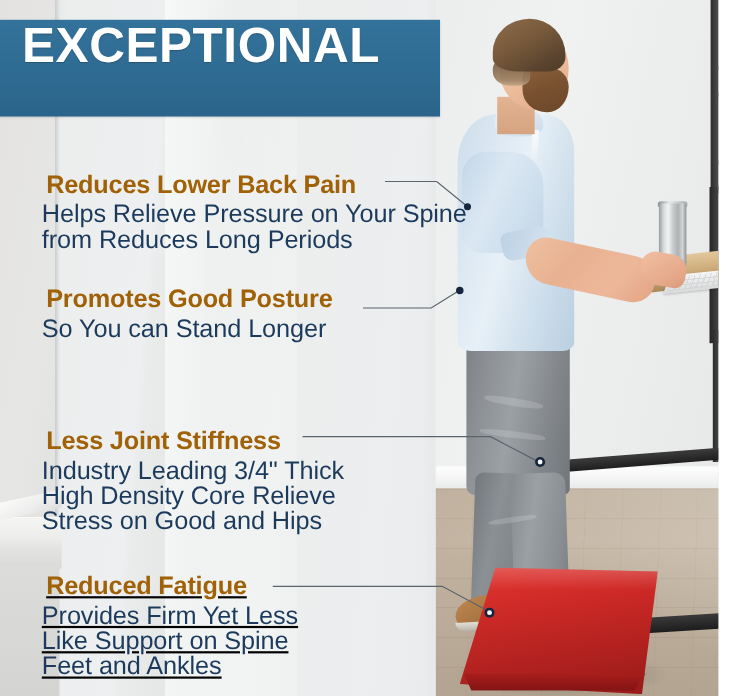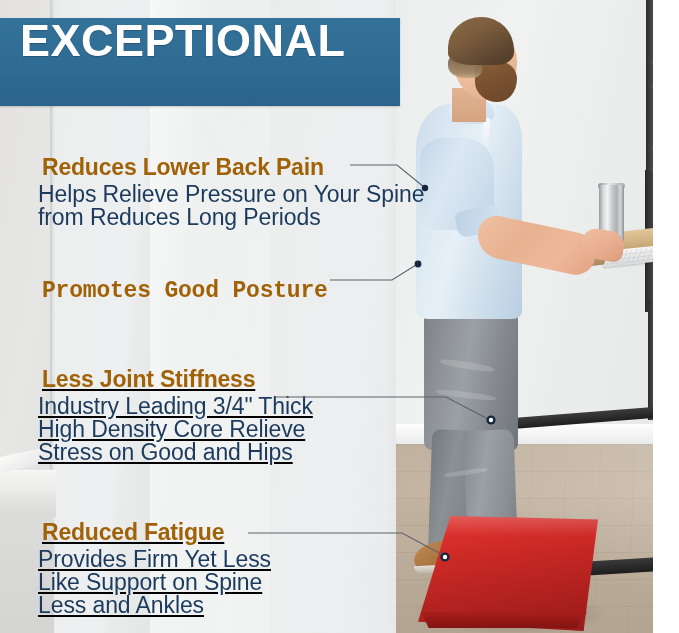--- a/index.html
+++ b/index.html
@@ -409,36 +409,37 @@
   <div class="banner">
     <div class="banner-line1">EXCEPTIONAL</div>
   </div>
 
   <div class="benefit" style="top:150px;">
     <h3>Reduces Lower Back Pain</h3>
     <p>Helps Relieve Pressure on Your Spine</p>
     <p>from Reduces Long Periods</p>
   </div>
 
-  <div class="benefit" style="top:274px;font-family:Liberation Mono, monospace;">
+  <div class="benefit" style="top:254px;">
     <h3>Promotes Good Posture</h3>
-  </div>
-
-  <div class="benefit" style="top:362px;text-decoration:underline;">
+    <p>So You can Stand Longer</p>
+  </div>
+
+  <div class="benefit" style="top:383px;">
     <h3>Less Joint Stiffness</h3>
     <p>Industry Leading 3/4" Thick</p>
     <p>High Density Core Relieve</p>
     <p>Stress on Good and Hips</p>
   </div>
 
   <div class="benefit" style="top:515px;text-decoration:underline;">
     <h3>Reduced Fatigue</h3>
     <p>Provides Firm Yet Less</p>
     <p>Like Support on Spine</p>
-    <p>Less and Ankles</p>
+    <p>Feet and Ankles</p>
   </div>
 
   <svg class="callout-svg" viewBox="0 0 679 633">
 
     <g>
       <path d="M350 165 L397 165 L424 187" fill="none" stroke="#5b636b" stroke-width="1.1"></path>
       <circle cx="425" cy="188" r="3.2" fill="#16263c"></circle>
     </g>
 
     <g>

